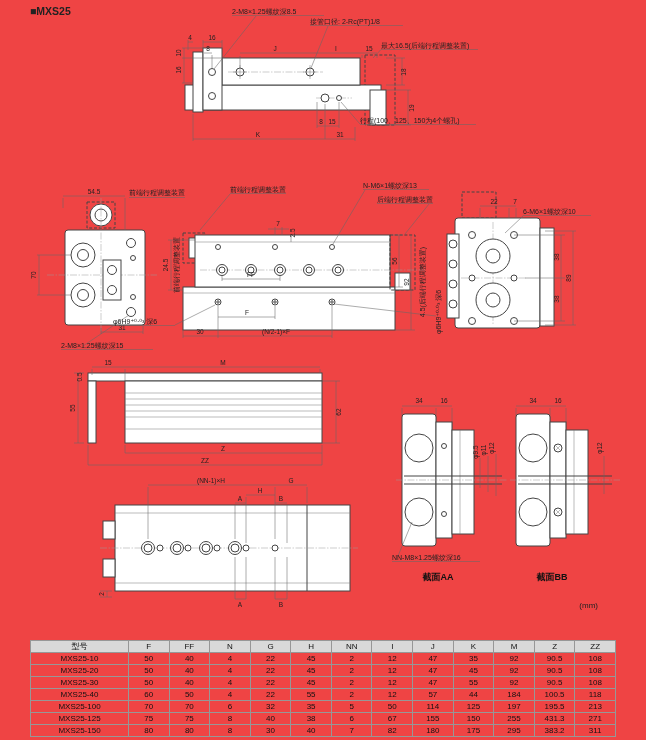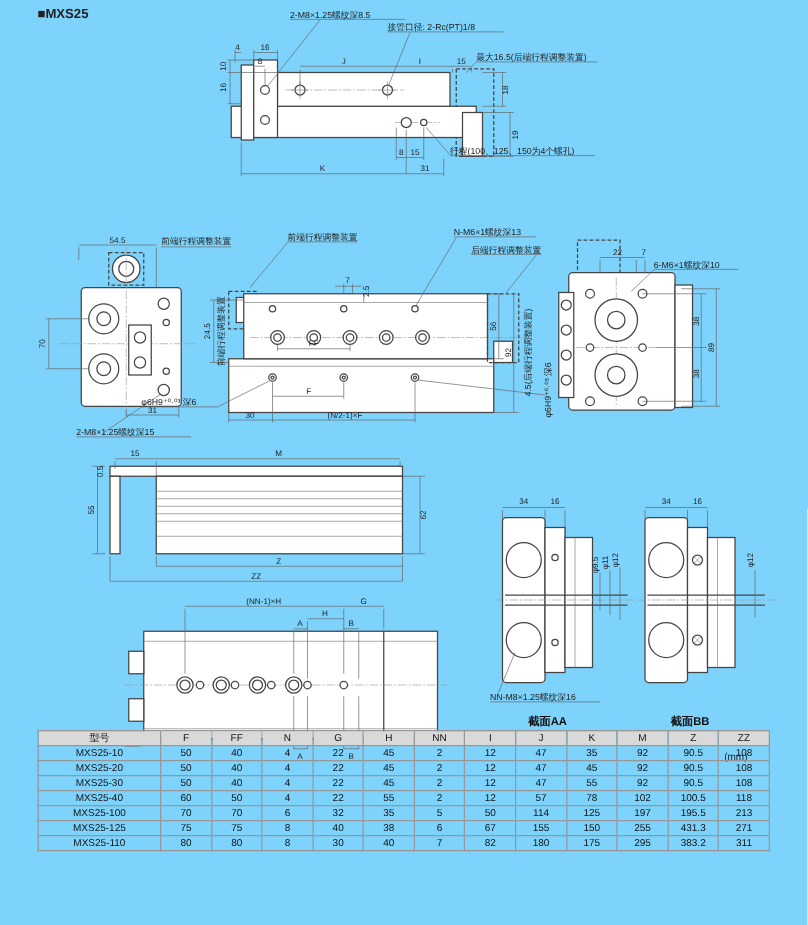--- a/index.html
+++ b/index.html
@@ -1,32 +1,32 @@
 <!DOCTYPE html>
 <html><head>
 <meta charset="utf-8">
 <style>
   html,body{margin:0;padding:0;background:#fff;}
-  .page{position:relative;width:646px;height:740px;background:#7dd3fc;overflow:hidden;
+  .page{position:relative;width:646px;height:740px;background:#ef4444;overflow:hidden;
         font-family:"Liberation Sans","DejaVu Sans",sans-serif;color:#111;}
   .title{position:absolute;left:30px;top:5px;font-size:10.5px;font-weight:bold;color:#222;}
   .unit{position:absolute;right:48px;top:601px;font-size:8px;color:#222;}
   svg{position:absolute;overflow:visible;}
   
   .ln{stroke:#444;stroke-width:1;fill:none}
   .fw{stroke:#444;stroke-width:1;fill:#fff}
   .thin{stroke:#777;stroke-width:.5;fill:none}
   .dim{stroke:#666;stroke-width:.55;fill:none}
   .dash{stroke-dasharray:3,1.8}
   .cl{stroke:#999;stroke-width:.5;fill:none;stroke-dasharray:7,1.5,1.5,1.5}
   .t{font-size:6.5px;fill:#222;font-family:"Liberation Sans","DejaVu Sans",sans-serif;}
   .tc{font-size:7px;fill:#222;font-family:"Liberation Sans","DejaVu Sans",sans-serif;}
   .sec{font-size:9px;font-weight:bold;fill:#111;font-family:"Liberation Sans","DejaVu Sans",sans-serif;}
   
-  .spec-table{position:absolute;left:30px;top:584px;width:586px;border-collapse:collapse;
+  .spec-table{position:absolute;left:30px;top:640px;width:586px;border-collapse:collapse;
      table-layout:fixed;font-size:8px;color:#111;}
   .spec-table th,.spec-table td{border:1px solid #979797;text-align:center;padding:0;
      height:11px;line-height:11px;font-weight:normal;white-space:nowrap;overflow:hidden;}
   .spec-table thead th{background:#d9d9d9;}
 </style>
 </head>
 <body>
 
 <div class="page">
 
@@ -508,22 +508,22 @@
         <tr>
           <td>MXS25-40</td>
           <td>60</td>
           <td>50</td>
           <td>4</td>
           <td>22</td>
           <td>55</td>
           <td>2</td>
           <td>12</td>
           <td>57</td>
-          <td>78</td>
-          <td>102</td>
+          <td>44</td>
+          <td>184</td>
           <td>100.5</td>
           <td>118</td>
         </tr>
         <tr>
           <td>MXS25-100</td>
           <td>70</td>
           <td>70</td>
           <td>6</td>
           <td>32</td>
           <td>35</td>
@@ -544,21 +544,21 @@
           <td>38</td>
           <td>6</td>
           <td>67</td>
           <td>155</td>
           <td>150</td>
           <td>255</td>
           <td>431.3</td>
           <td>271</td>
         </tr>
         <tr>
-          <td>MXS25-110</td>
+          <td>MXS25-150</td>
           <td>80</td>
           <td>80</td>
           <td>8</td>
           <td>30</td>
           <td>40</td>
           <td>7</td>
           <td>82</td>
           <td>180</td>
           <td>175</td>
           <td>295</td>

